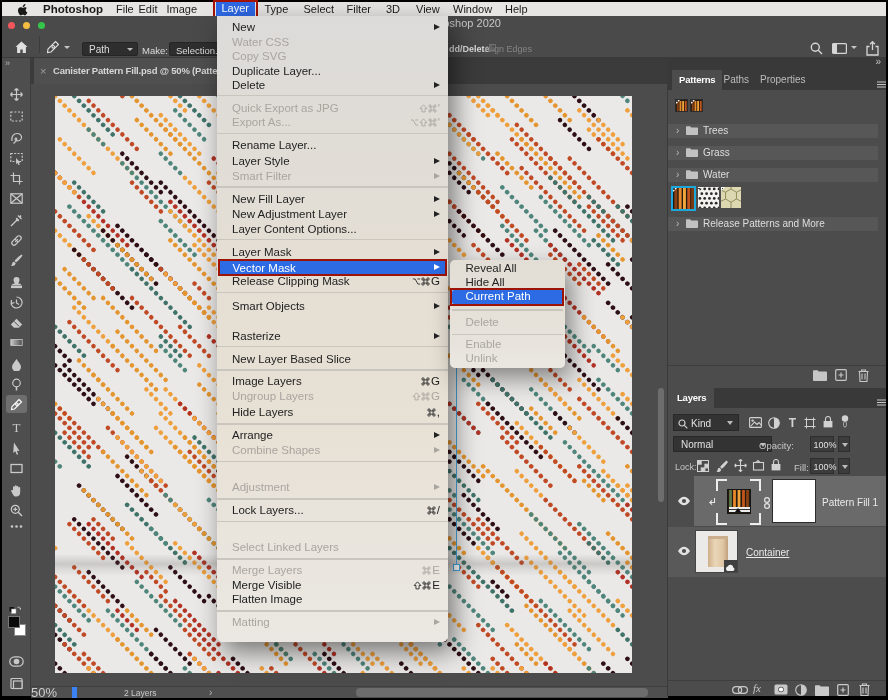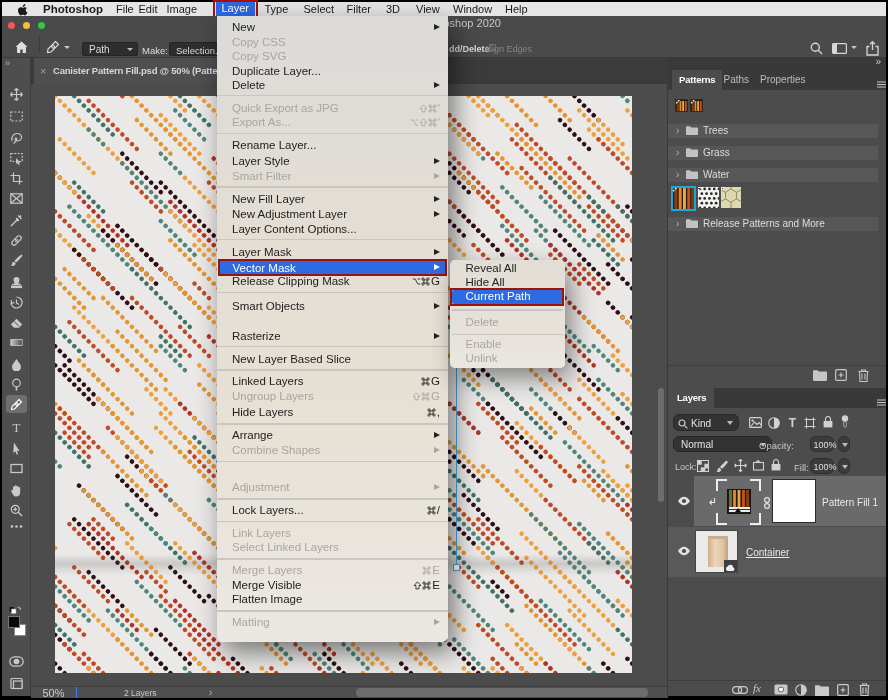--- a/index.html
+++ b/index.html
@@ -18,35 +18,35 @@
 #tabbar{position:absolute;left:0;top:0;width:637px;height:26px;background:#3b3b3b}
 #tab{position:absolute;left:3px;top:0;width:190px;height:26px;background:#4f4f4f;overflow:hidden}
 #tab .x{position:absolute;left:6px;top:6.5px;color:#9f9f9f;font-size:11px}
 #tab .t{position:absolute;left:19px;top:7px;color:#d6d6d6;font-size:9.5px;font-weight:bold;letter-spacing:-0.2px;white-space:nowrap}
 #canvas{position:absolute;left:24px;top:38px;width:577px;height:577px;background:#eae9e7;overflow:hidden}
 #shadowband{position:absolute;left:0;top:458px;width:577px;height:22px;background:linear-gradient(to bottom,rgba(90,85,80,0) 0%,rgba(90,85,80,0.22) 45%,rgba(90,85,80,0.10) 70%,rgba(90,85,80,0) 100%)}
 #pathline{position:absolute;left:400.8px;top:270px;width:1.3px;height:200px;background:#47a5de}
 #anchor{position:absolute;left:397.5px;top:468px;width:7px;height:7px;background:#fff;border:1px solid #47a5de}
 #vscroll{position:absolute;left:627px;top:330px;width:6px;height:114px;background:#6d6d6d;border-radius:3px}
 #statusbar{position:absolute;left:0;top:628px;width:637px;height:11.5px;background:#4f4f4f;border-top:1px solid #3e3e3e}
-#statusbar .f1{position:absolute;left:0;top:0;width:46px;height:11px;border-right:1px solid #3b82f6;color:#ccc;font-size:11px;text-align:center;line-height:12px}
+#statusbar .f1{position:absolute;left:0;top:0;width:46px;height:11px;border-right:5px solid #3b82f6;color:#ccc;font-size:13px;line-height:12px}
 #statusbar .f2{position:absolute;left:93px;top:0;color:#c9c9c9;font-size:8.5px;line-height:12.5px}
 #statusbar .chev{position:absolute;left:178px;top:-1px;color:#b5b5b5;font-size:10px;line-height:13px}
 #hscroll{position:absolute;left:325px;top:1px;width:292px;height:8.5px;background:#6d6d6d;border-radius:4px}
 #panels{position:absolute;left:668px;top:58px;width:218px;height:638px;background:#4c4c4c}
 #ptop{position:absolute;left:0;top:0;width:218px;height:12px;background:#393939;color:#c5c5c5}
 .tabbarP{position:absolute;left:0;width:218px;height:20px;background:#393939}
 .ptab{position:absolute;top:0;height:20px;background:#4c4c4c;color:#fff;font-weight:bold;font-size:10px;letter-spacing:-0.2px}
 .ptabi{position:absolute;top:0;height:20px;color:#bdbdbd;font-size:10px;line-height:20px}
 .prow{position:absolute;left:0;width:210px;height:14px;background:#575757;color:#dedede;font-size:10px;line-height:14px}
 .prow .ch{position:absolute;left:8px;top:0;color:#b9b9b9;font-size:10px}
 .prow .lbl{position:absolute;left:35px;top:0}
 .foldico{position:absolute;left:18px;top:2.5px;width:12px;height:9px}
 .chip{position:absolute;overflow:hidden}
-.field{position:absolute;background:#333;border:1px solid #282828;border-radius:6px;color:#e0e0e0;font-size:10px}
+.field{position:absolute;background:#333;border:1px solid #282828;border-radius:0;color:#e0e0e0;font-size:10px}
 .llab{position:absolute;color:#c6c6c6;font-size:10px}
 .lrow1{position:absolute;left:0;top:418px;width:218px;height:50px;background:#4c4c4c}
 .lrow1 .sel{position:absolute;left:26px;top:0;width:192px;height:50px;background:#6a6a6a}
 .lrow2{position:absolute;left:0;top:469px;width:218px;height:50px;background:#595959}
 #menu{position:absolute;left:217px;top:16px;width:231px;height:626px;background:linear-gradient(to bottom,#dcdbd9 0%,#e4ded4 38%,#e7e0d4 62%,#ebe8e3 100%);border-radius:0 0 6px 6px;box-shadow:6px 10px 26px rgba(0,0,0,0.5);z-index:50}
 .mrow{position:absolute;left:0;width:231px;height:14.5px;font-size:11.5px;line-height:14.5px;color:#222}
 .mrow .lab{position:absolute;left:15px;top:0;white-space:nowrap}
 .mrow .sc{position:absolute;right:8px;top:0}
 .mrow.dis{color:#a9a59f}
 .msep{position:absolute;left:0;width:231px;height:1.5px;background:#c9c5bf}
@@ -1101,21 +1101,21 @@
         <path d="M0.5 2.5 H10.5 M3.5 2.5 V1 H7.5 V2.5 M1.5 2.5 L2 12.5 H9 L9.5 2.5 M4 4.5 V10.5 M7 4.5 V10.5"></path>
       </g>
     </svg>
   </div>
 <div id="menu">
 <div class="mrow" style="top:3.9px">
       <span class="lab">New</span>
       <span style="position:absolute;right:8px;top:4.2px;width:0;height:0;border-left:6.2px solid #222;border-top:3.6px solid transparent;border-bottom:3.6px solid transparent"></span>
     </div>
 <div class="mrow dis" style="top:18.8px">
-      <span class="lab">Copy CSS</span>
+      <span class="lab">Water CSS</span>
     </div>
 <div class="mrow dis" style="top:33.1px">
       <span class="lab">Copy SVG</span>
     </div>
 <div class="mrow" style="top:47.5px">
       <span class="lab">Duplicate Layer...</span>
     </div>
 <div class="mrow" style="top:61.5px">
       <span class="lab">Delete</span>
       <span style="position:absolute;right:8px;top:4.2px;width:0;height:0;border-left:6.2px solid #222;border-top:3.6px solid transparent;border-bottom:3.6px solid transparent"></span>
@@ -1202,21 +1202,21 @@
 <div class="mrow" style="top:312.8px">
       <span class="lab">Rasterize</span>
       <span style="position:absolute;right:8px;top:4.2px;width:0;height:0;border-left:6.2px solid #222;border-top:3.6px solid transparent;border-bottom:3.6px solid transparent"></span>
     </div>
 <div class="msep" style="top:329.9px"></div>
 <div class="mrow" style="top:335.8px">
       <span class="lab">New Layer Based Slice</span>
     </div>
 <div class="msep" style="top:353.2px"></div>
 <div class="mrow" style="top:358.2px">
-      <span class="lab">Linked Layers</span>
+      <span class="lab">Image Layers</span>
       <span class="sc"><svg width="9" height="9" viewBox="0 0 16 16" style="vertical-align:-1px">
           <g fill="none" stroke="#222" stroke-width="1.5">
             <rect x="5.2" y="5.2" width="5.6" height="5.6"></rect>
             <circle cx="3.6" cy="3.6" r="2.1"></circle>
             <circle cx="12.4" cy="3.6" r="2.1"></circle>
             <circle cx="3.6" cy="12.4" r="2.1"></circle>
             <circle cx="12.4" cy="12.4" r="2.1"></circle>
           </g>
         </svg><span style="margin-left:1px">G</span></span>
     </div>
@@ -1267,23 +1267,20 @@
           <g fill="none" stroke="#222" stroke-width="1.5">
             <rect x="5.2" y="5.2" width="5.6" height="5.6"></rect>
             <circle cx="3.6" cy="3.6" r="2.1"></circle>
             <circle cx="12.4" cy="3.6" r="2.1"></circle>
             <circle cx="3.6" cy="12.4" r="2.1"></circle>
             <circle cx="12.4" cy="12.4" r="2.1"></circle>
           </g>
         </svg><span style="margin-left:1px">/</span></span>
     </div>
 <div class="msep" style="top:504.9px"></div>
-<div class="mrow dis" style="top:509.8px">
-      <span class="lab">Link Layers</span>
-    </div>
 <div class="mrow dis" style="top:524.2px">
       <span class="lab">Select Linked Layers</span>
     </div>
 <div class="msep" style="top:542.4px"></div>
 <div class="mrow dis" style="top:547.2px">
       <span class="lab">Merge Layers</span>
       <span class="sc"><svg width="9" height="9" viewBox="0 0 16 16" style="vertical-align:-1px">
           <g fill="none" stroke="#a9a59f" stroke-width="1.5">
             <rect x="5.2" y="5.2" width="5.6" height="5.6"></rect>
             <circle cx="3.6" cy="3.6" r="2.1"></circle>

